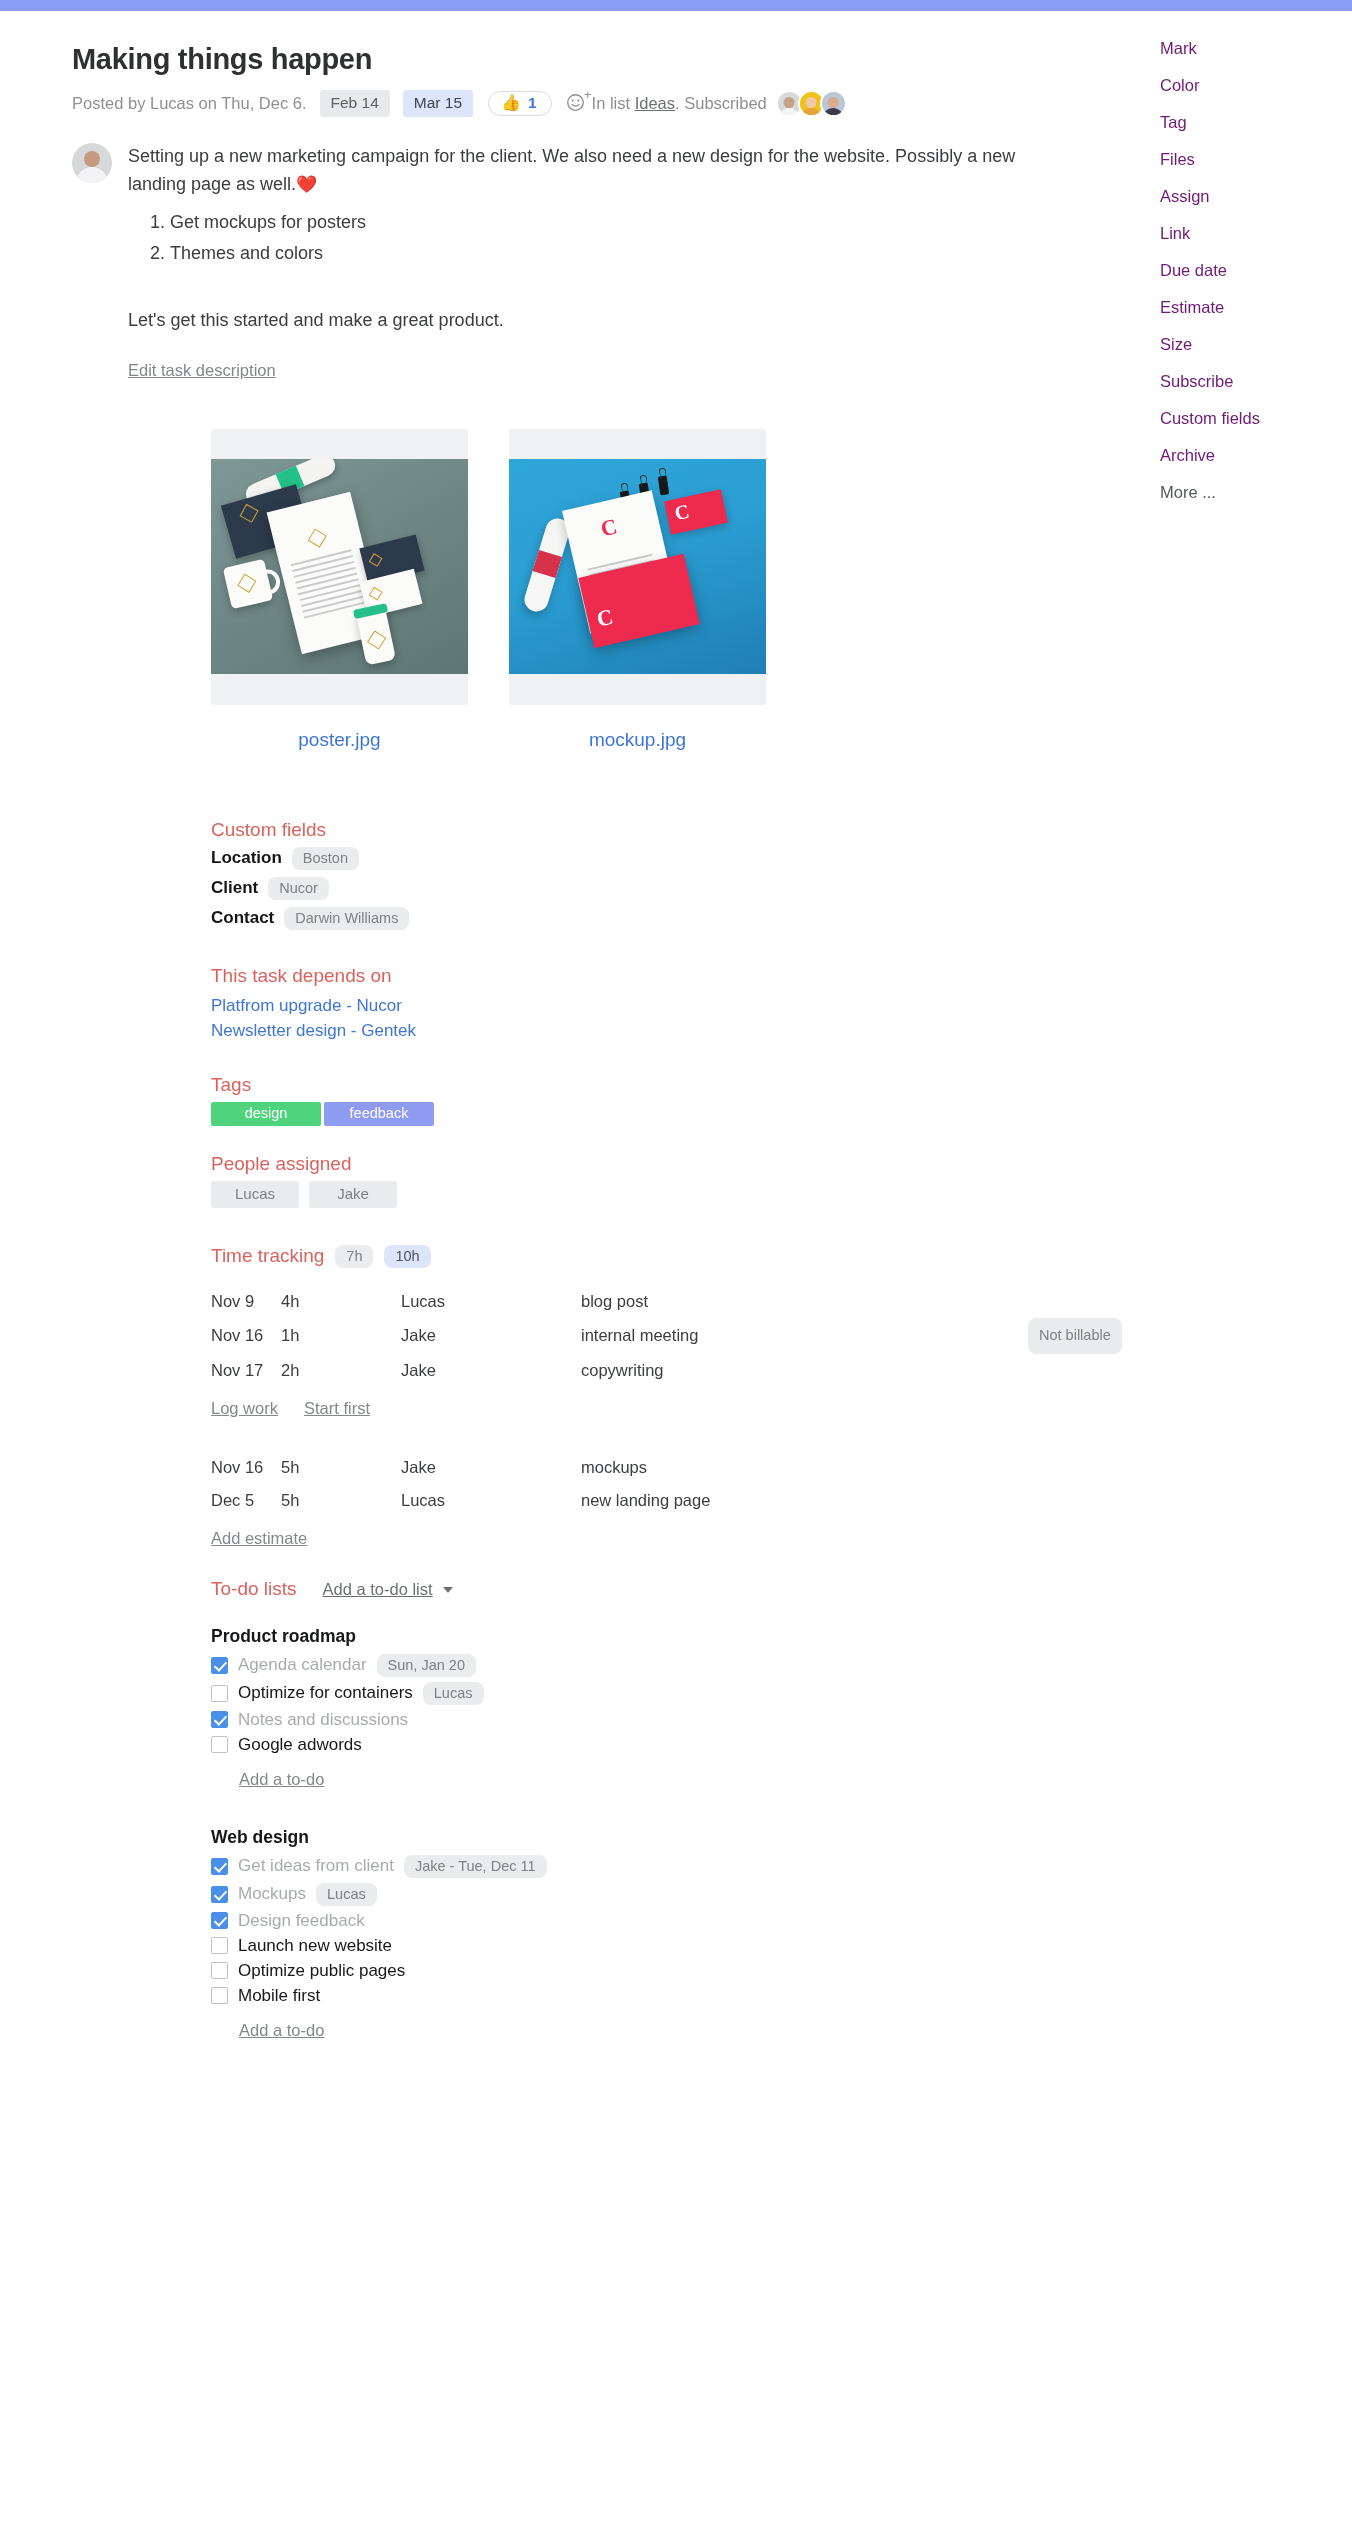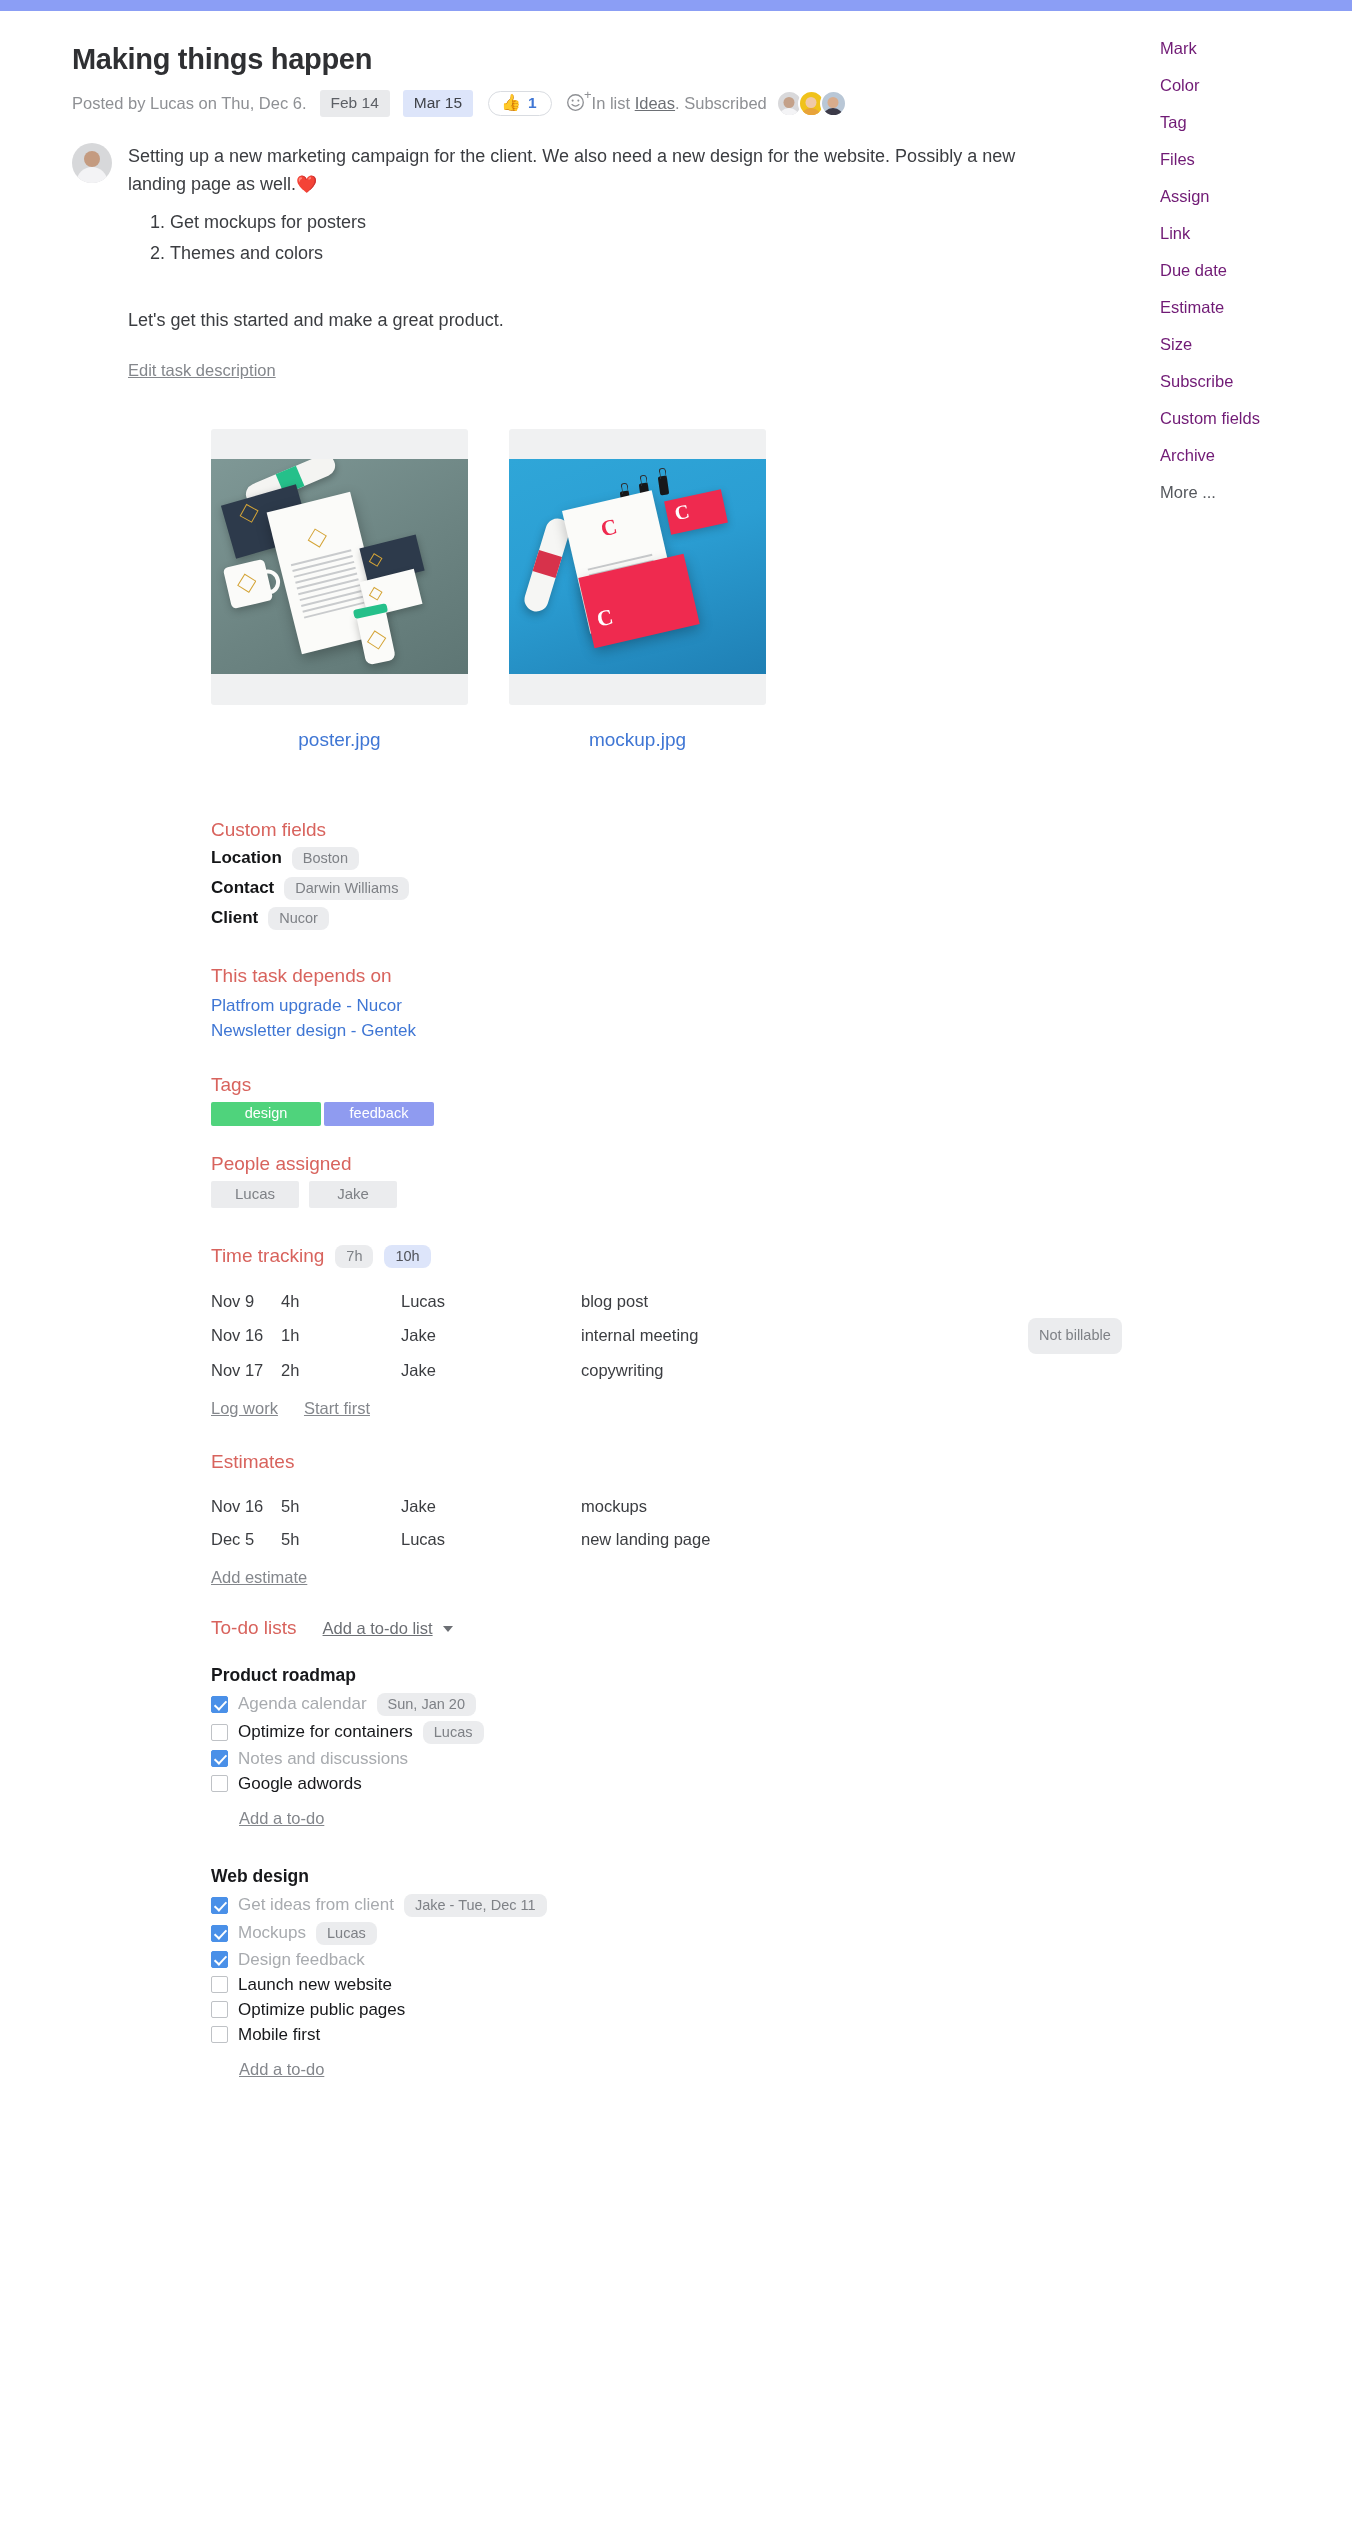--- a/index.html
+++ b/index.html
@@ -554,26 +554,26 @@
     </div>
 
     <div class="section" style="margin-top:68px;">
       <div class="sec-head">Custom fields</div>
       <div class="cf-block">
         <div class="cf-row">
           <span class="cf-label">Location</span>
           <span class="chip">Boston</span>
         </div>
         <div class="cf-row">
+          <span class="cf-label">Client</span>
+          <span class="chip">Nucor</span>
+        </div>
+        <div class="cf-row">
           <span class="cf-label">Contact</span>
           <span class="chip">Darwin Williams</span>
-        </div>
-        <div class="cf-row">
-          <span class="cf-label">Client</span>
-          <span class="chip">Nucor</span>
         </div>
       </div>
     </div>
 
     <div class="section" style="margin-top:35px;">
       <div class="sec-head">This task depends on</div>
       <a class="dep-link">Platfrom upgrade - Nucor</a>
       <a class="dep-link">Newsletter design - Gentek</a>
     </div>
 
@@ -622,21 +622,20 @@
           <span class="tt-flag"></span>
         </div>
       </div>
       <div class="link-row">
         <a class="u-link">Log work</a>
         <a class="u-link">Start first</a>
       </div>
     </div>
 
     <div class="section" style="margin-top:33px;">
-      <div class="sec-head">Estimates</div>
       <div class="tt-table">
         <div class="tt-row">
           <span class="tt-date">Nov 16</span>
           <span class="tt-hours">5h</span>
           <span class="tt-who">Jake</span>
           <span class="tt-note">mockups</span>
         </div>
         <div class="tt-row">
           <span class="tt-date">Dec 5</span>
           <span class="tt-hours">5h</span>

